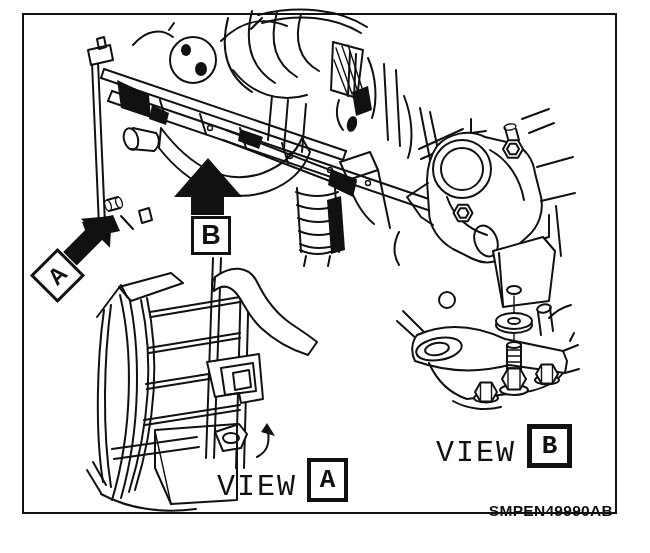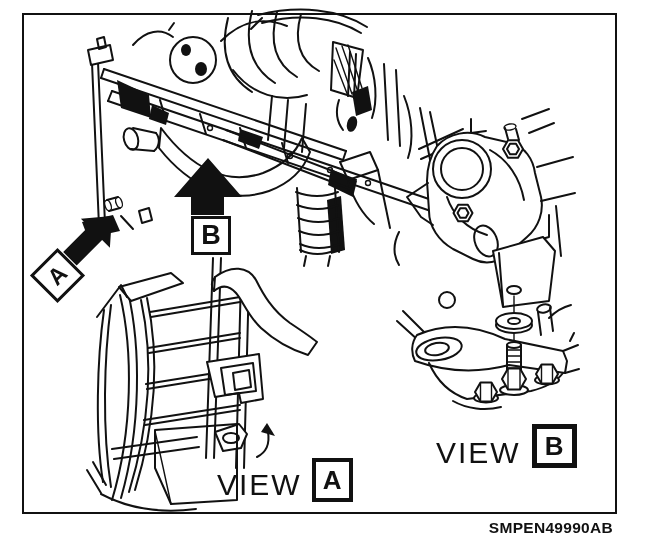--- a/index.html
+++ b/index.html
@@ -23,35 +23,35 @@
     border:3px solid #111;background:#fff;transform:rotate(-45deg);
     display:flex;align-items:center;justify-content:center;box-sizing:border-box;
   }
   .diamond span{font-size:23px;font-weight:700;line-height:1;}
   .sq-label{
     position:absolute;left:191px;top:216px;width:40px;height:39px;
     border:3px solid #111;background:#fff;display:flex;align-items:center;justify-content:center;
     box-sizing:border-box;
   }
   .sq-label span{font-size:27px;font-weight:600;line-height:1;}
-  .view-label{position:absolute;display:flex;align-items:center;}
+  .view-label{position:absolute;display:flex;align-items:flex-end;font-family:Liberation Mono, monospace;}
   .view-word{font-size:30px;font-weight:500;letter-spacing:2px;line-height:1;}
   .view-box{
     border:4px solid #111;background:#fff;display:flex;align-items:center;justify-content:center;
     box-sizing:border-box;width:41px;height:44px;
   }
   .view-box span{font-size:26px;font-weight:600;line-height:1;}
   .view-a{left:217px;top:455px;}
   .view-a .view-word{margin-top:13px;margin-right:10px;}
   .view-a .view-box{margin-top:3px;}
   .view-b{left:436px;top:420px;}
   .view-b .view-word{margin-top:17px;margin-right:11px;}
   .view-b .view-box{margin-top:4px;border-width:5px;width:45px;height:44px;}
   .fig-code{
-    position:absolute;right:37px;top:519px;font-size:15.5px;font-weight:700;
+    position:absolute;right:37px;top:502px;font-size:15.5px;font-weight:700;
     letter-spacing:0.3px;line-height:1.2;
   }
 </style>
 </head>
 <body>
 
 <div class="stage">
 
   <div class="frame"></div>
 

